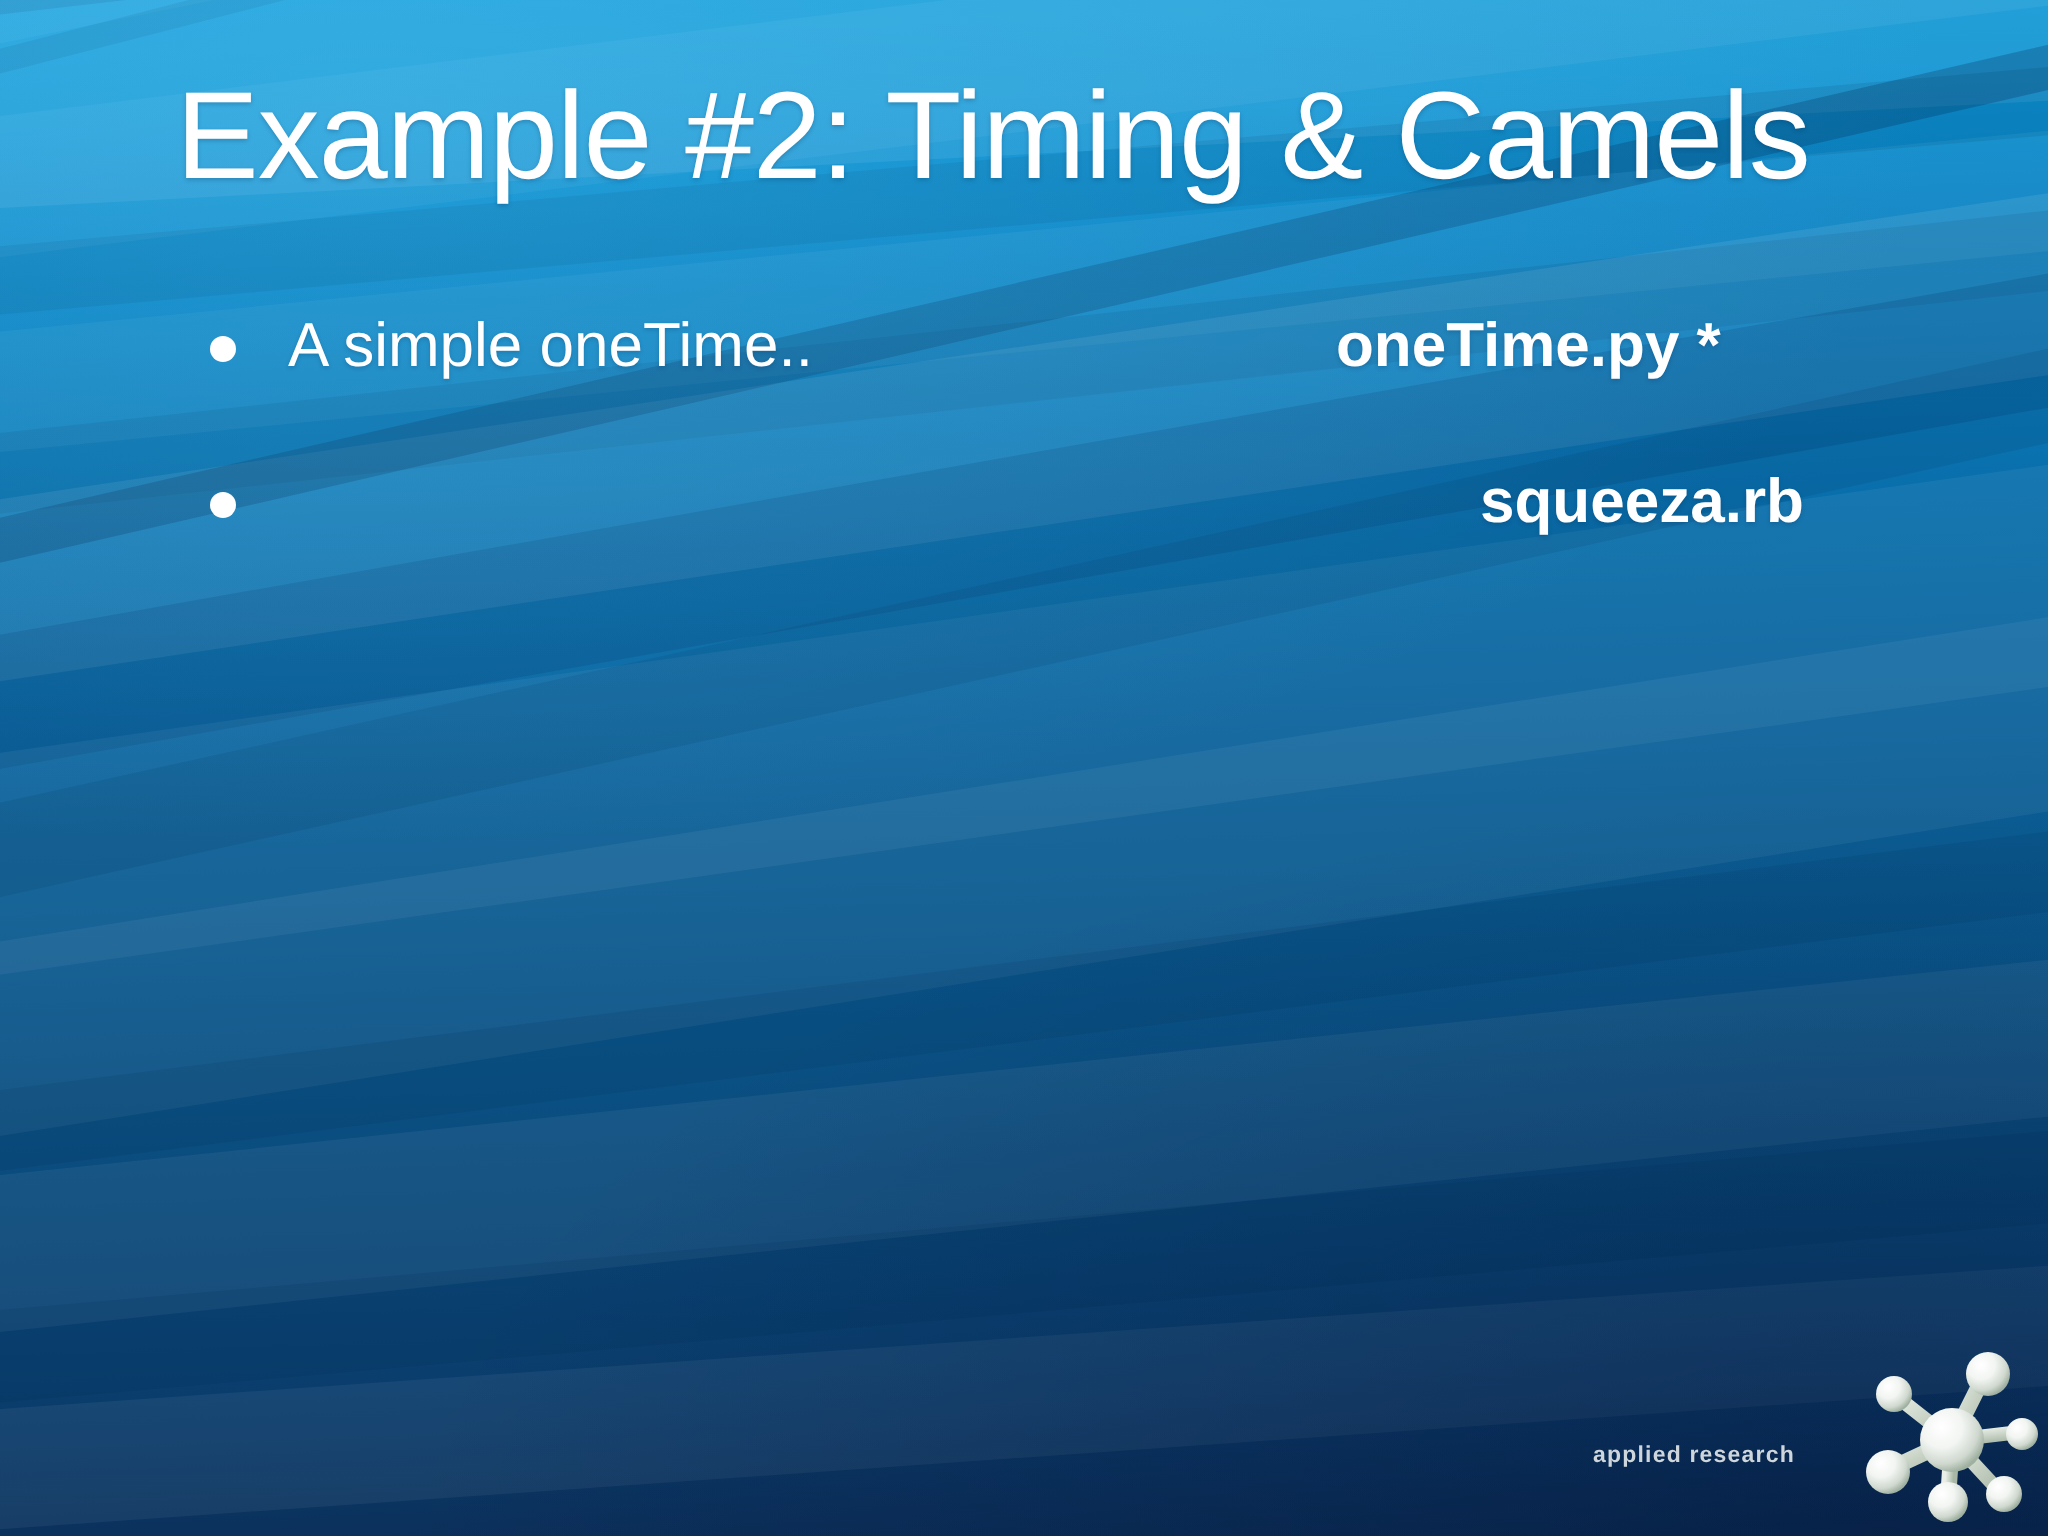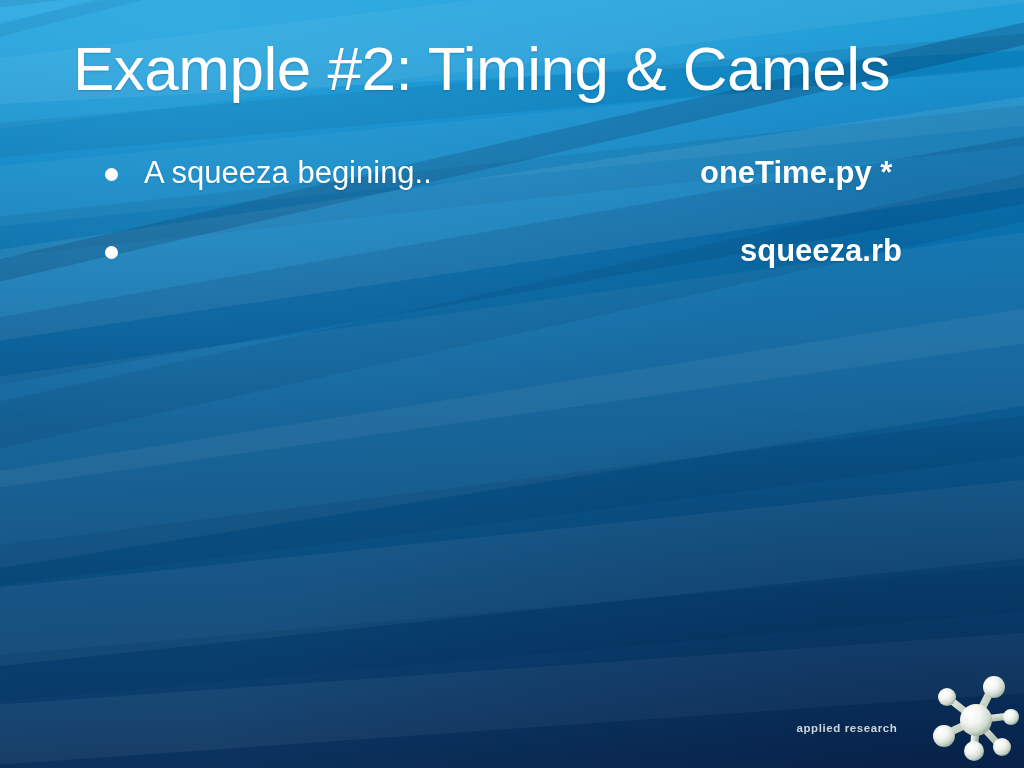--- a/index.html
+++ b/index.html
@@ -83,21 +83,21 @@
     background:
       radial-gradient(140% 90% at 18% 6%, rgba(90,200,245,0.30) 0%, rgba(90,200,245,0.0) 55%),
       radial-gradient(120% 80% at 92% 100%, rgba(0,15,50,0.38) 0%, rgba(0,15,50,0) 60%);
   }
 
   
   .content { position: absolute; inset: 0; }
 
   #title {
     position: absolute;
-    left: 73px;
+    left: 88px;
     top: 36px;
     width: 880px;
     color: #ffffff;
     font-size: 62px;
     line-height: 1.05;
     font-weight: 400;
     letter-spacing: -0.5px;
     white-space: nowrap;
     text-shadow: 0 1px 2px rgba(0,40,80,0.25);
   }
@@ -135,21 +135,21 @@
   }
   .bullet-aside {
     position: absolute;
     top: 3px;
     color: #ffffff;
     font-size: 31px;
     font-weight: 700;
     white-space: nowrap;
     text-shadow: 0 1px 2px rgba(0,40,80,0.22);
   }
-  .row0 .bullet-aside { left: 600px; }
+  .row0 .bullet-aside { left: 568px; }
   .row1 .bullet-aside { left: 620px; margin-left: 20px; }
 
   
   #logo {
     position: absolute;
     left: 770px;
     top: 682px;
     width: 250px;
     height: 80px;
   }
@@ -206,21 +206,21 @@
   <div class="vignette"></div>
 
   <div class="content">
 
     <div id="title">Example #2: Timing &amp; Camels</div>
 
     <div class="bullets">
 
       <div class="bullet-row row0">
         <span class="bullet-dot"></span>
-        <span class="bullet-text">A squeeza begining..</span>
+        <span class="bullet-text">A simple oneTime..</span>
         <span class="bullet-aside">oneTime.py *</span>
       </div>
 
       <div class="bullet-row row1">
         <span class="bullet-dot"></span>
         <span class="bullet-aside">squeeza.rb</span>
       </div>
 
     </div>
 

